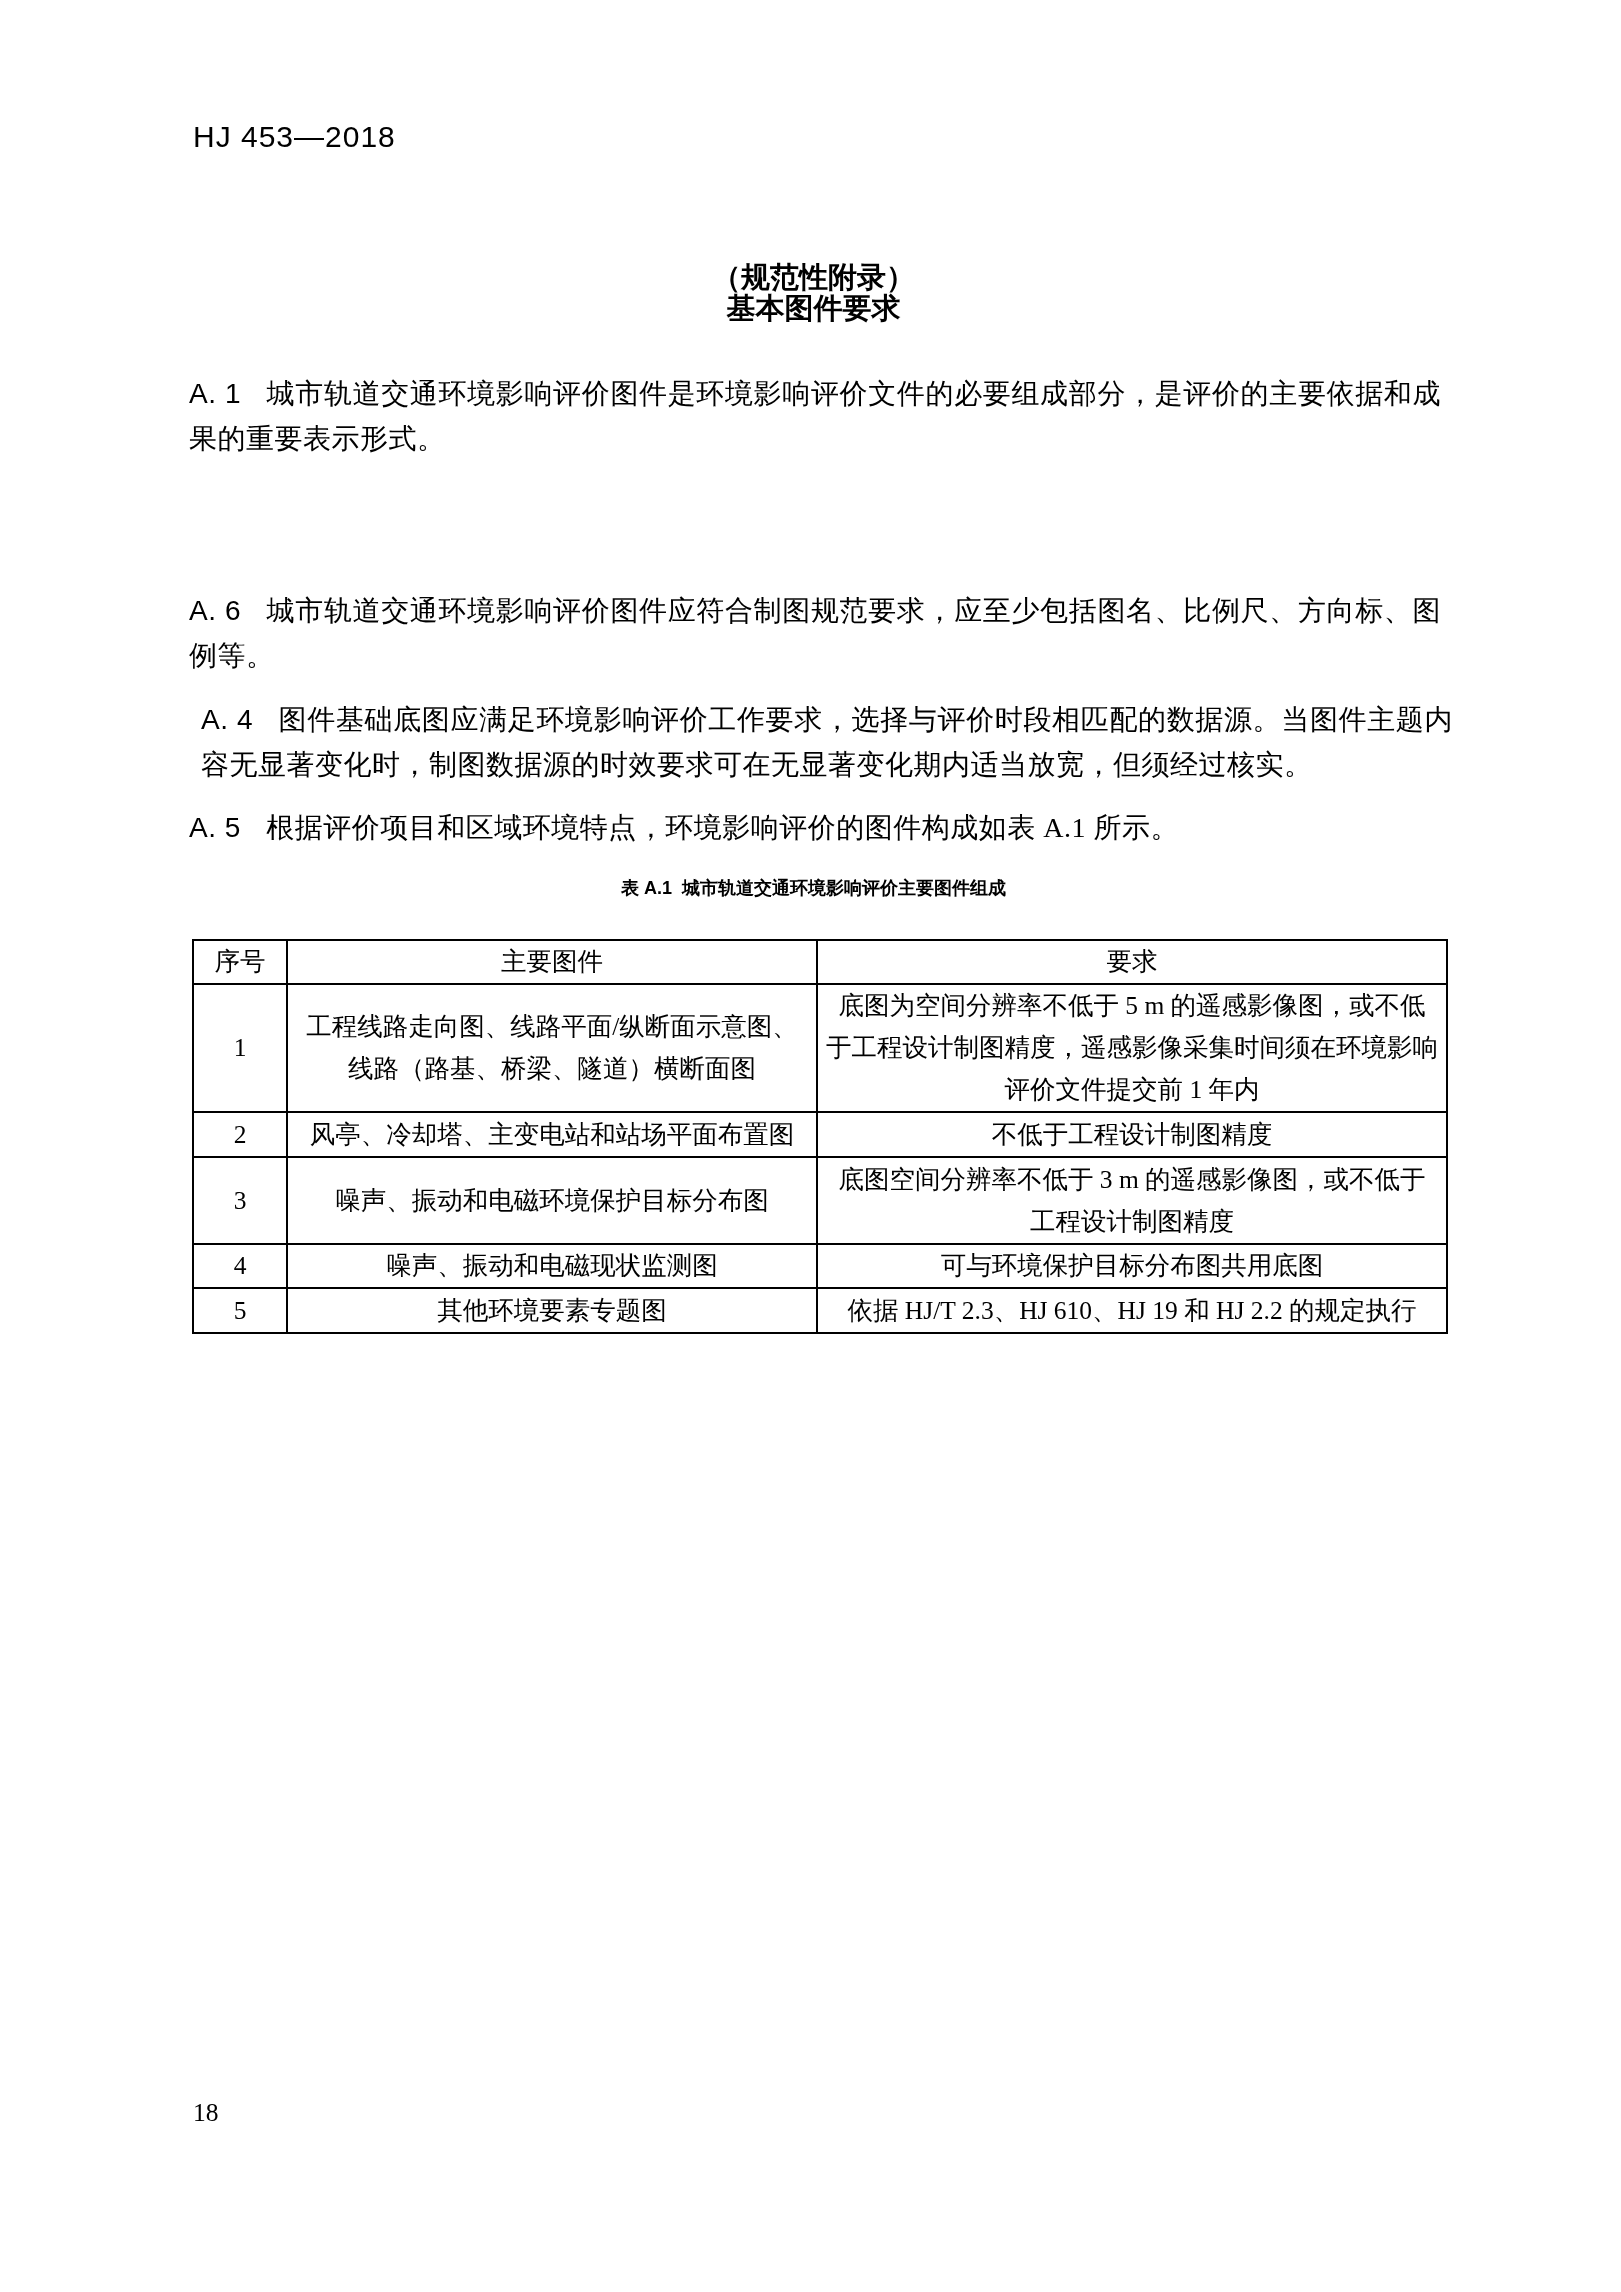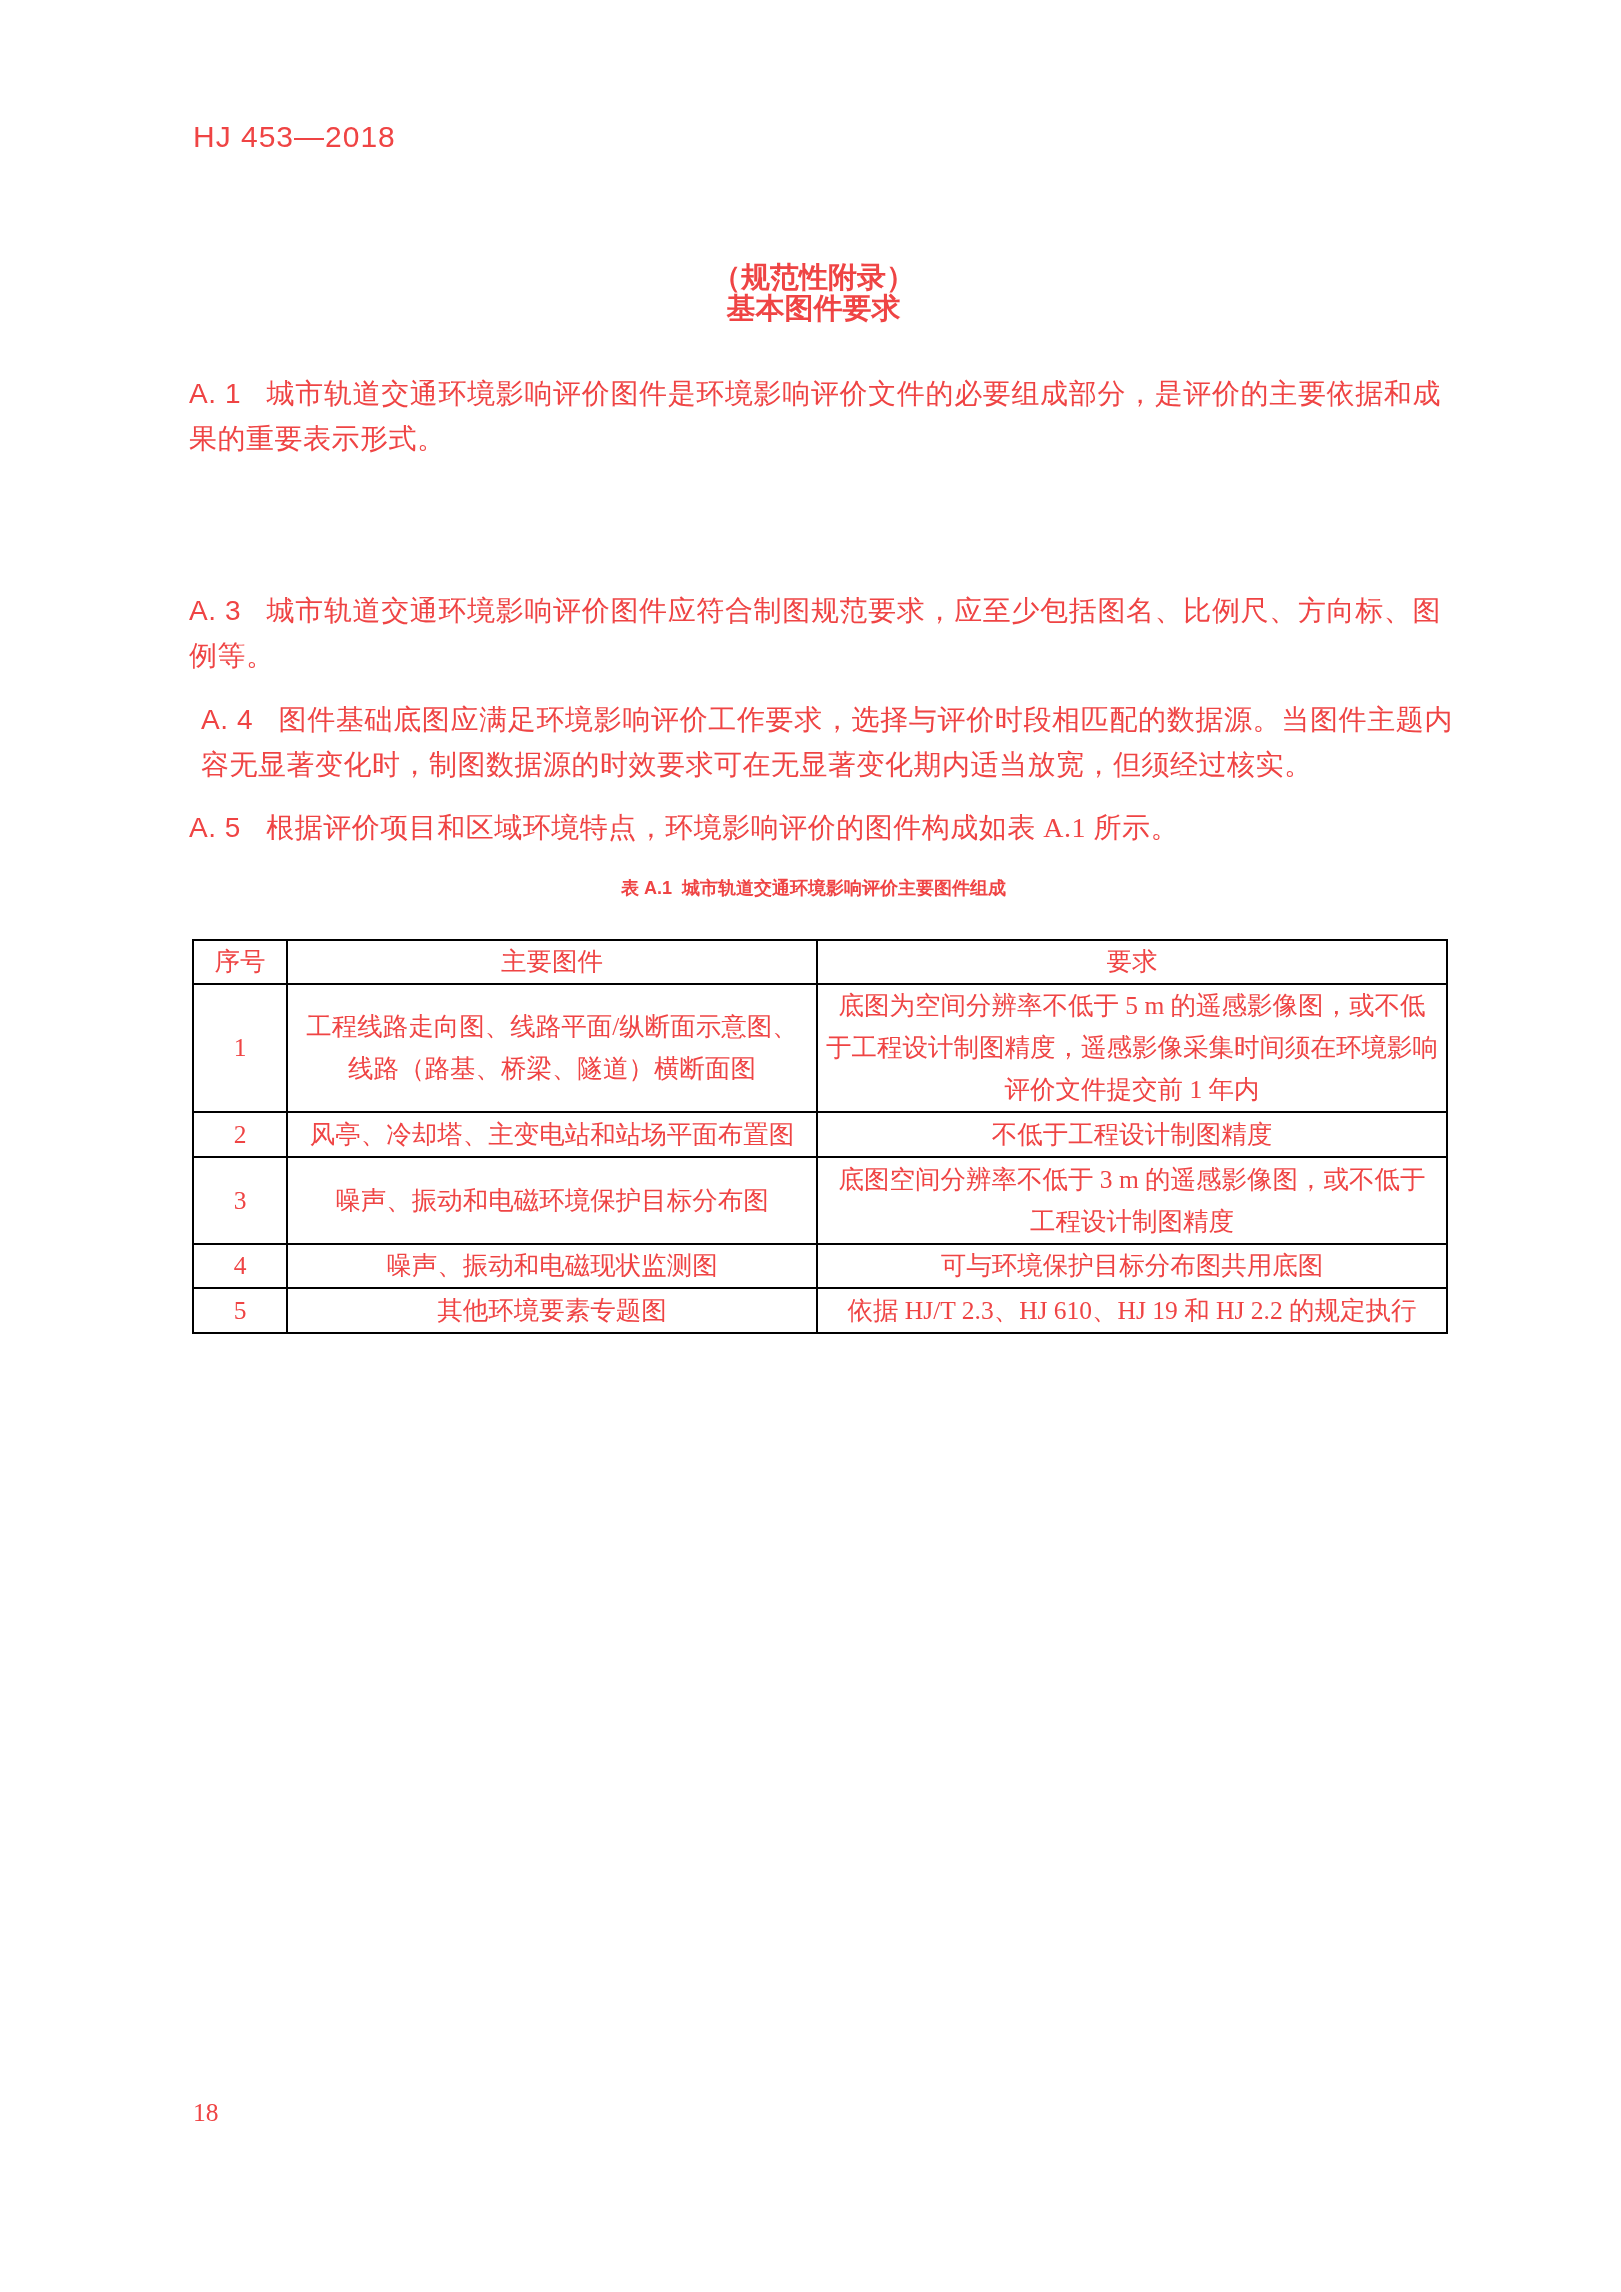--- a/index.html
+++ b/index.html
@@ -1,21 +1,21 @@
 <!DOCTYPE html>
 <html><head>
 <meta charset="utf-8">
 <style>
   html,body{margin:0;padding:0;background:#9a9a9a;}
   .page{
     position:relative;
     width:1621px;height:2293px;
     background:#ffffff;
     font-family:"Liberation Serif","DejaVu Serif",serif;
-    color:#ef4444;
+    color:#000000;
     overflow:hidden;
   }
   .doc-number{
     position:absolute;left:193px;top:120px;
     font-family:"Liberation Sans","DejaVu Sans",sans-serif;
     font-size:30px;font-weight:500;letter-spacing:1px;
     white-space:pre;
   }
   .h{
     position:absolute;left:186px;width:1255px;
@@ -85,21 +85,21 @@
 <div class="page">
 
   <div class="doc-number">HJ 453—2018</div>
 
   <div class="h appendix-subtitle">（规范性附录）</div>
   <div class="h appendix-heading">基本图件要求</div>
 
   <p class="clause c1"><span class="cid">A. 1</span><span>城市轨道交通环境影响评价图件是环境影响评价文件的必要组成部分，是评价的主要依据和成果的重要表示形式。</span></p>
 
 
-  <p class="clause c3"><span class="cid">A. 3</span><span>城市轨道交通环境影响评价图件应符合制图规范要求，应至少包括图名、比例尺、方向标、图例等。</span></p>
+  <p class="clause c3"><span class="cid">A. 6</span><span>城市轨道交通环境影响评价图件应符合制图规范要求，应至少包括图名、比例尺、方向标、图例等。</span></p>
 
   <p class="clause c4"><span class="cid">A. 4</span><span>图件基础底图应满足环境影响评价工作要求，选择与评价时段相匹配的数据源。当图件主题内容无显著变化时，制图数据源的时效要求可在无显著变化期内适当放宽，但须经过核实。</span></p>
 
   <p class="clause c5"><span class="cid">A. 5</span><span>根据评价项目和区域环境特点，环境影响评价的图件构成如表 A.1 所示。</span></p>
 
   <div class="table-caption">表 A.1  城市轨道交通环境影响评价主要图件组成</div>
 
   <table class="req">
     <colgroup>
         <col class="c-no">

